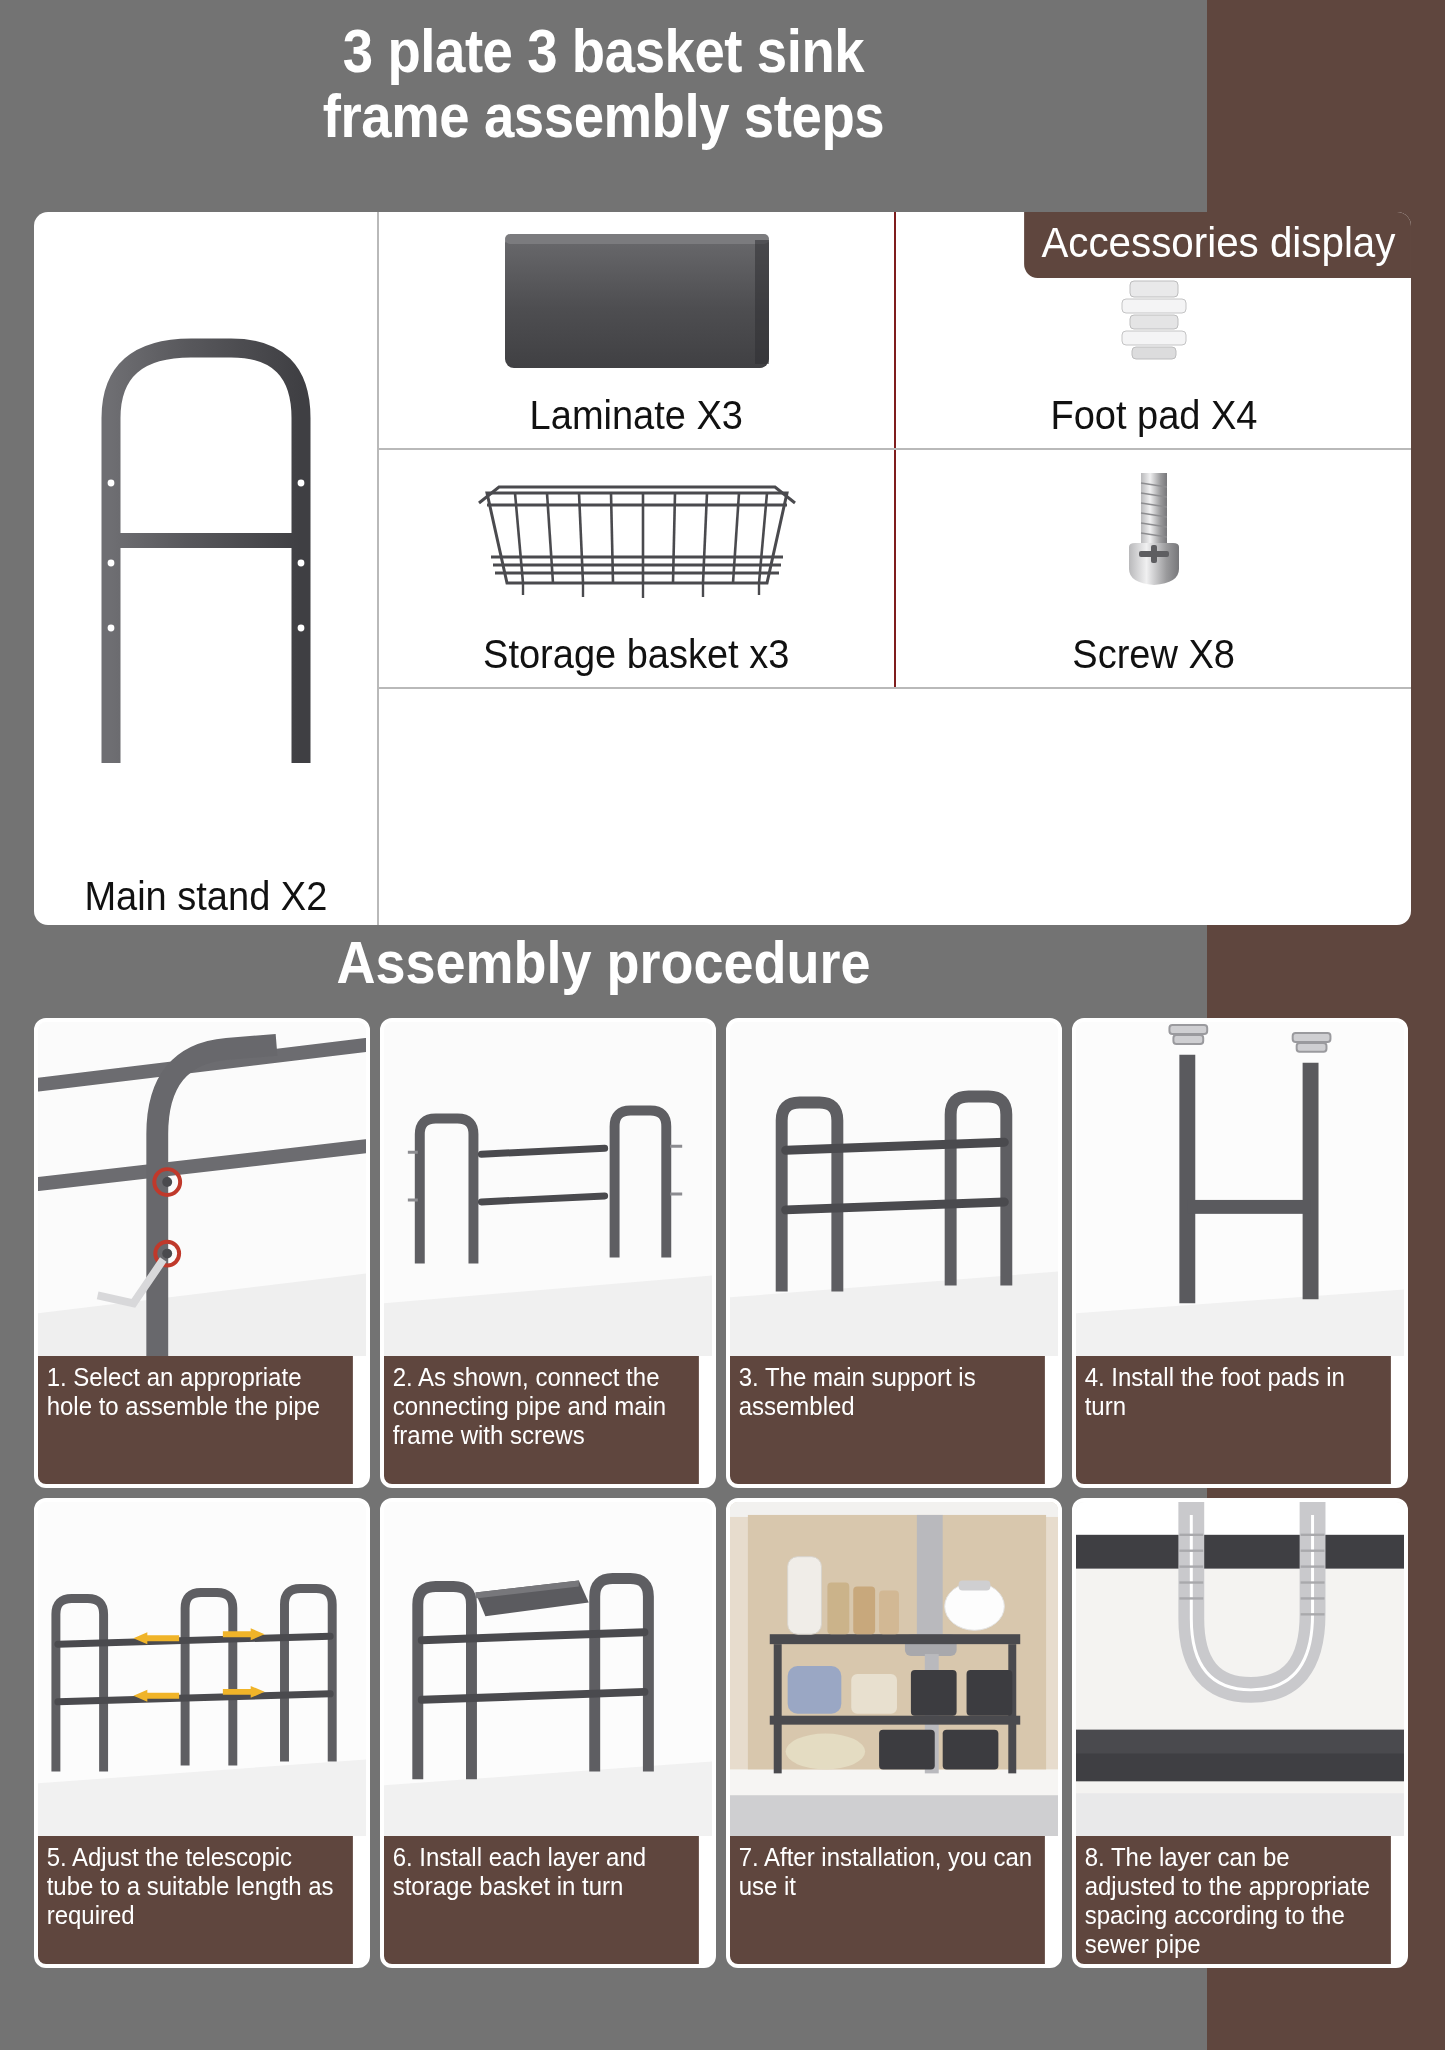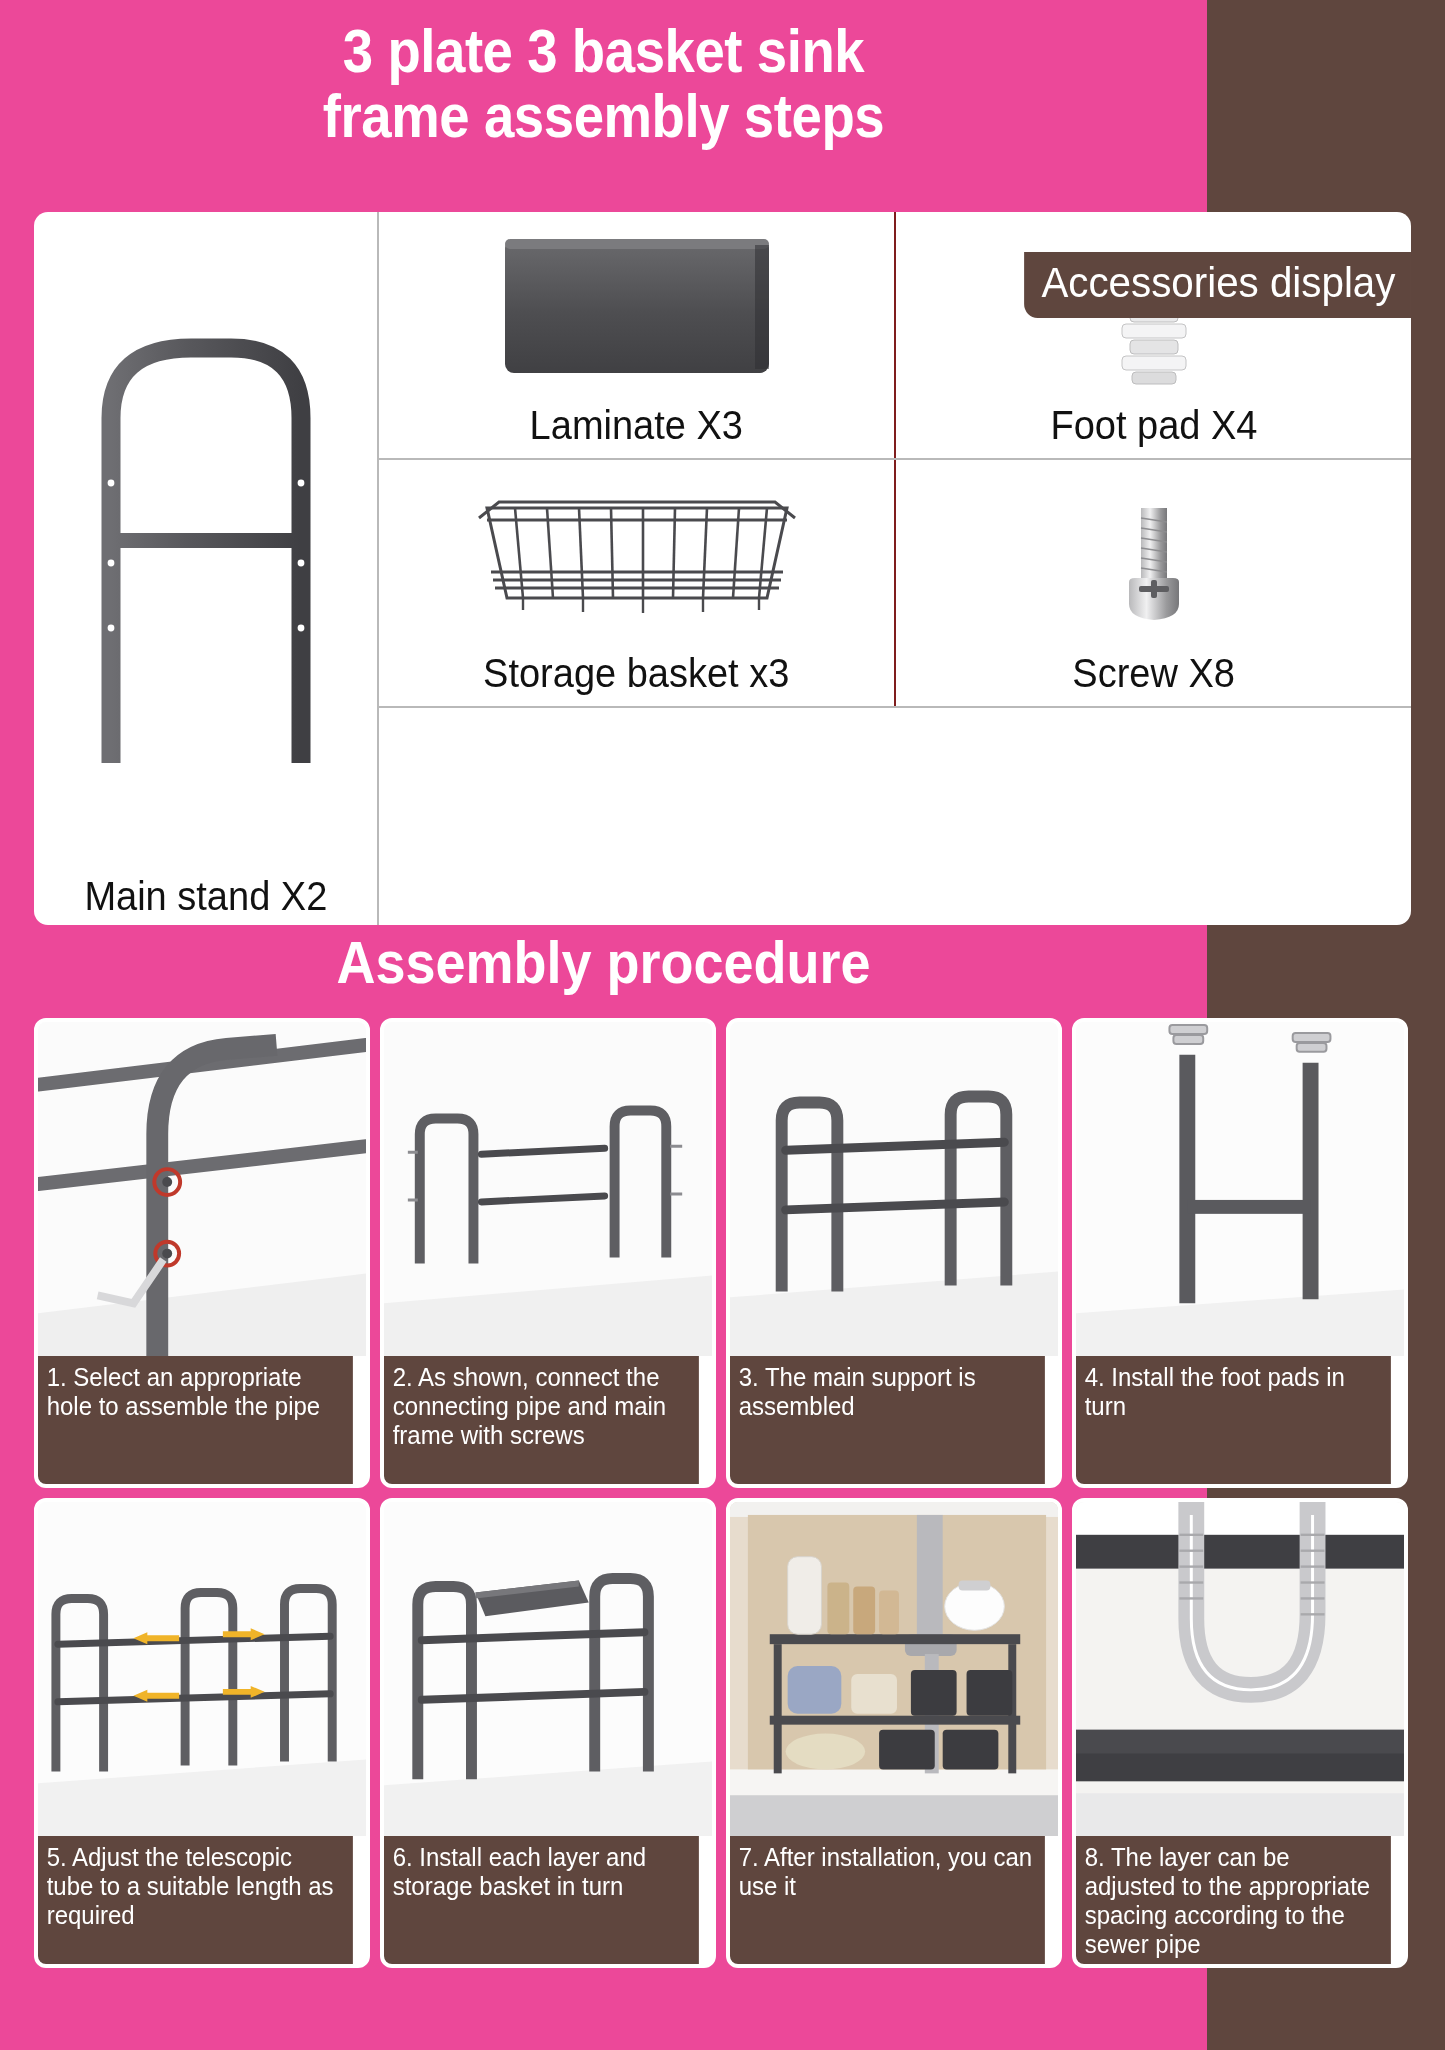--- a/index.html
+++ b/index.html
@@ -8,21 +8,21 @@
     width: 1445px;
     height: 2050px;
     background: #5f463e;
     font-family: "Liberation Sans", sans-serif;
     overflow: hidden;
   }
 
   .poster {
     width: 1207px;
     height: 2050px;
-    background: #ec4899;
+    background: #737373;
     position: relative;
   }
 
   
   .title {
     text-align: center;
     color: #ffffff;
     font-family: "Liberation Sans", sans-serif;
     font-weight: bold;
     font-size: 62px;
@@ -71,21 +71,21 @@
   .pcell {
     flex: 1 1 0;
     position: relative;
     display: flex;
     flex-direction: column;
     align-items: center;
     justify-content: flex-end;
     border-right: 2px solid #7f1d1d;
     padding-bottom: 4px;
   }
-  .pcell:last-child { border-right: none; margin-top: 40px; }
+  .pcell:last-child { border-right: none; }
 
   .pcell-art {
     flex: 1 1 auto;
     width: 100%;
     display: flex;
     align-items: center;
     justify-content: center;
     min-height: 0;
   }
 

